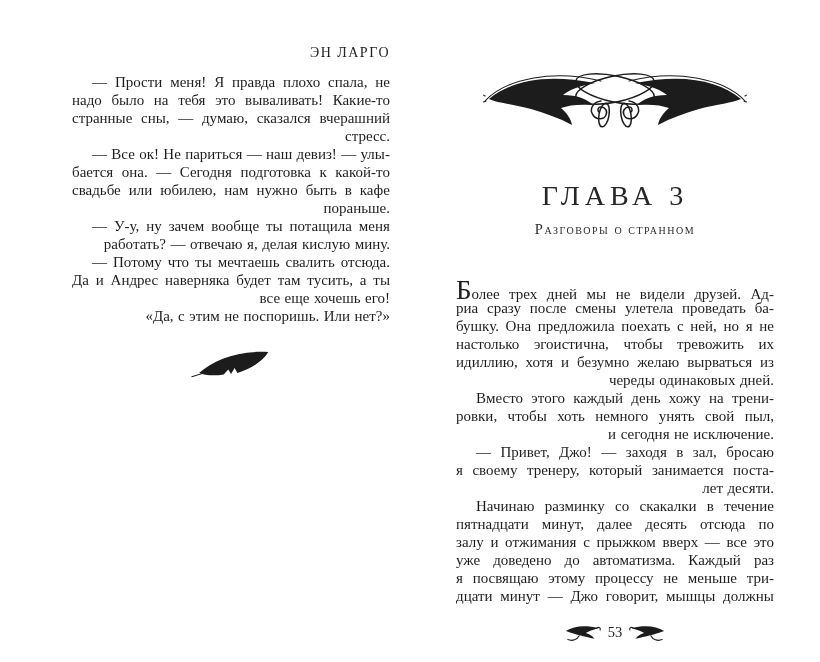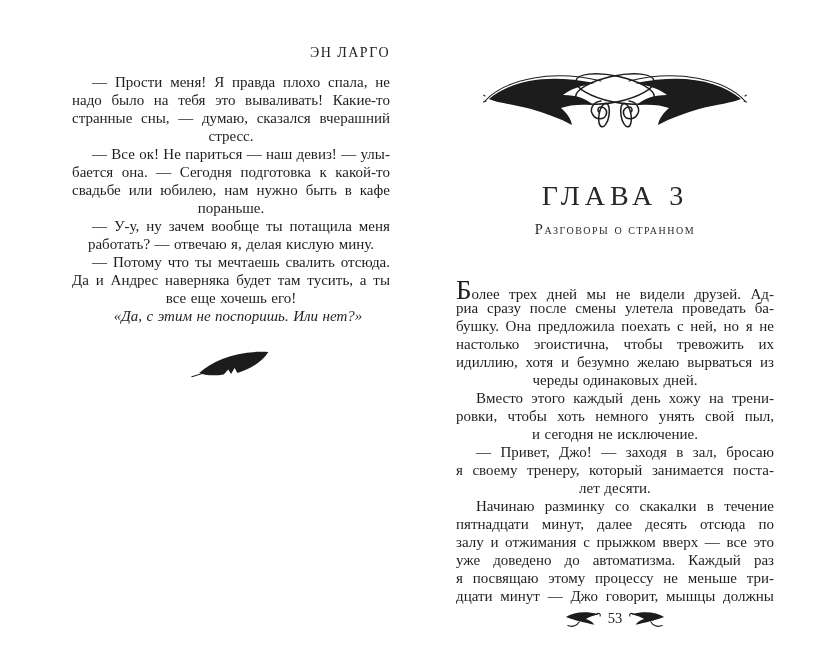--- a/index.html
+++ b/index.html
@@ -17,43 +17,43 @@
     text-align:right;font-size:14px;line-height:14px;
     letter-spacing:1.5px;color:#222;
   }
   .page.left .body{margin-top:13px;}
 
   
   .line{
     display:flex;justify-content:space-between;align-items:baseline;
     line-height:18px;height:18px;font-size:15px;overflow:visible;
   }
-  .line.last{justify-content:center;column-gap:0.30em;}
+  .line.last{justify-content:flex-end;column-gap:0.30em;}
   .line.indent{padding-left:20px;}
-  .paragraph.italic{font-style:italic;}
+  .paragraph.italic{}
   .paragraph.italic .line.indent{padding-left:14px;}
   .word{white-space:nowrap;}
   .dropcap{font-size:27px;line-height:18px;}
 
   .feather-wrap{margin-top:22px;text-align:center;}
 
   .ornament-wrap{text-align:center;}
   .chapter-title{
     margin:49px 0 8px 0;font-weight:400;text-align:center;
     font-size:28px;line-height:28px;letter-spacing:5px;color:#262626;
   }
   .chapter-subtitle{
     margin:12px 0 0 0;font-weight:500;text-align:center;
     font-variant:small-caps;font-size:14.5px;line-height:14.5px;
     letter-spacing:1.5px;color:#2a2a2a;
   }
   .page.right .body{margin-top:44px;}
 
   .pagenum-row{
-    margin-top:4px;display:flex;justify-content:center;align-items:center;
+    margin-top:18px;display:flex;justify-content:center;align-items:center;
     column-gap:6px;
   }
   .pagenum{font-size:14.5px;line-height:18px;color:#222;}
 
   svg .ink{fill:#1c1c1c;}
   svg .s{fill:none;stroke:#1c1c1c;stroke-width:1.5;stroke-linecap:round;}
   svg .sthin{fill:none;stroke:#1c1c1c;stroke-width:1.1;stroke-linecap:round;}
 </style>
 </head>
 <body>

